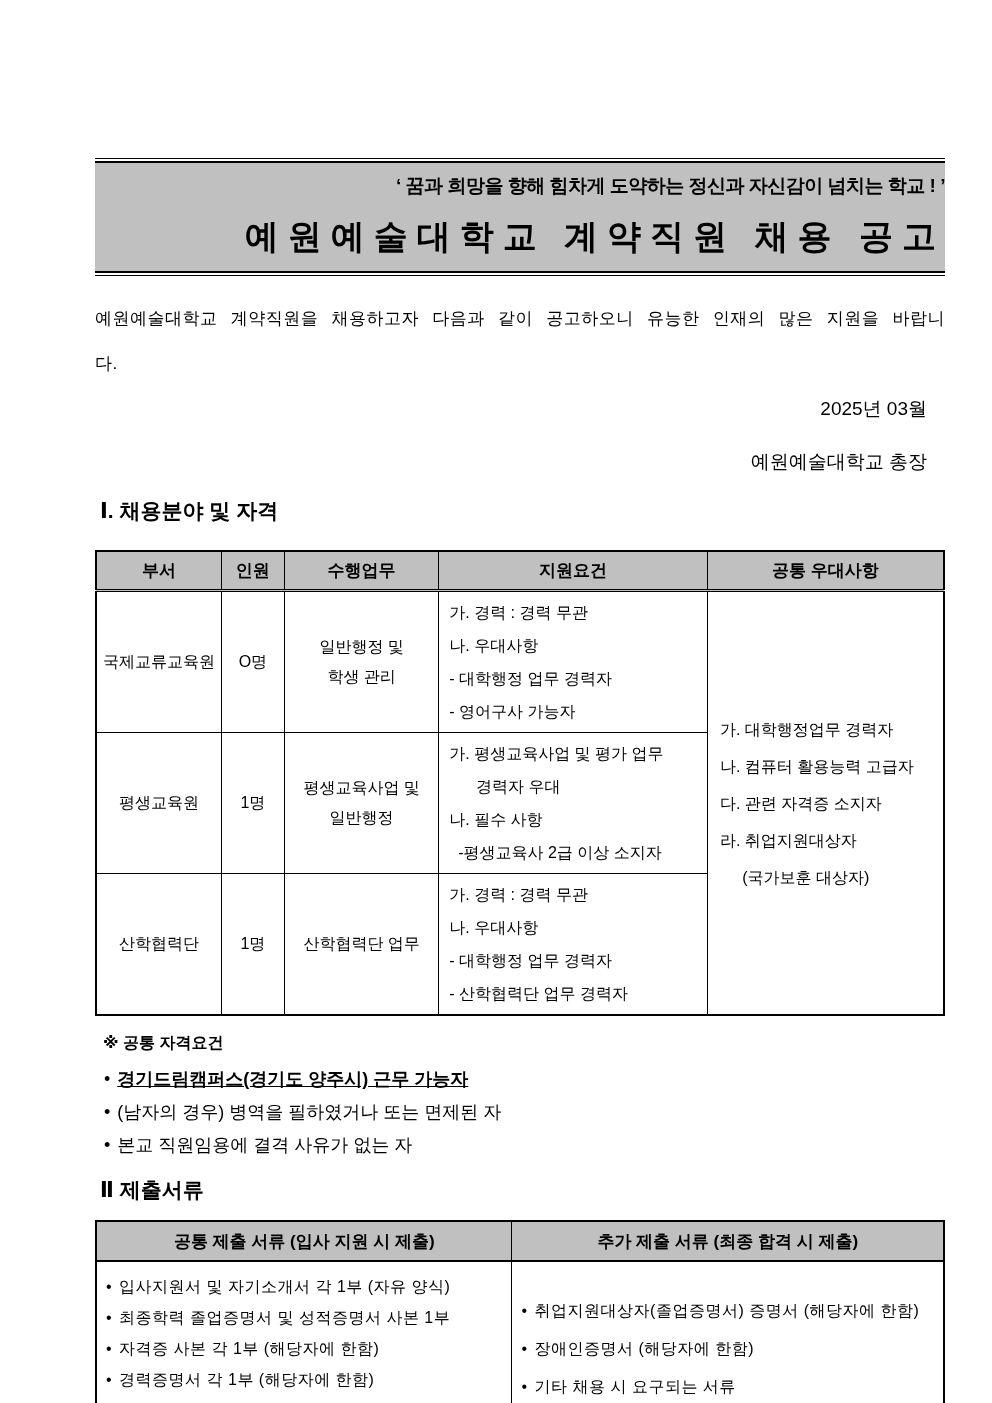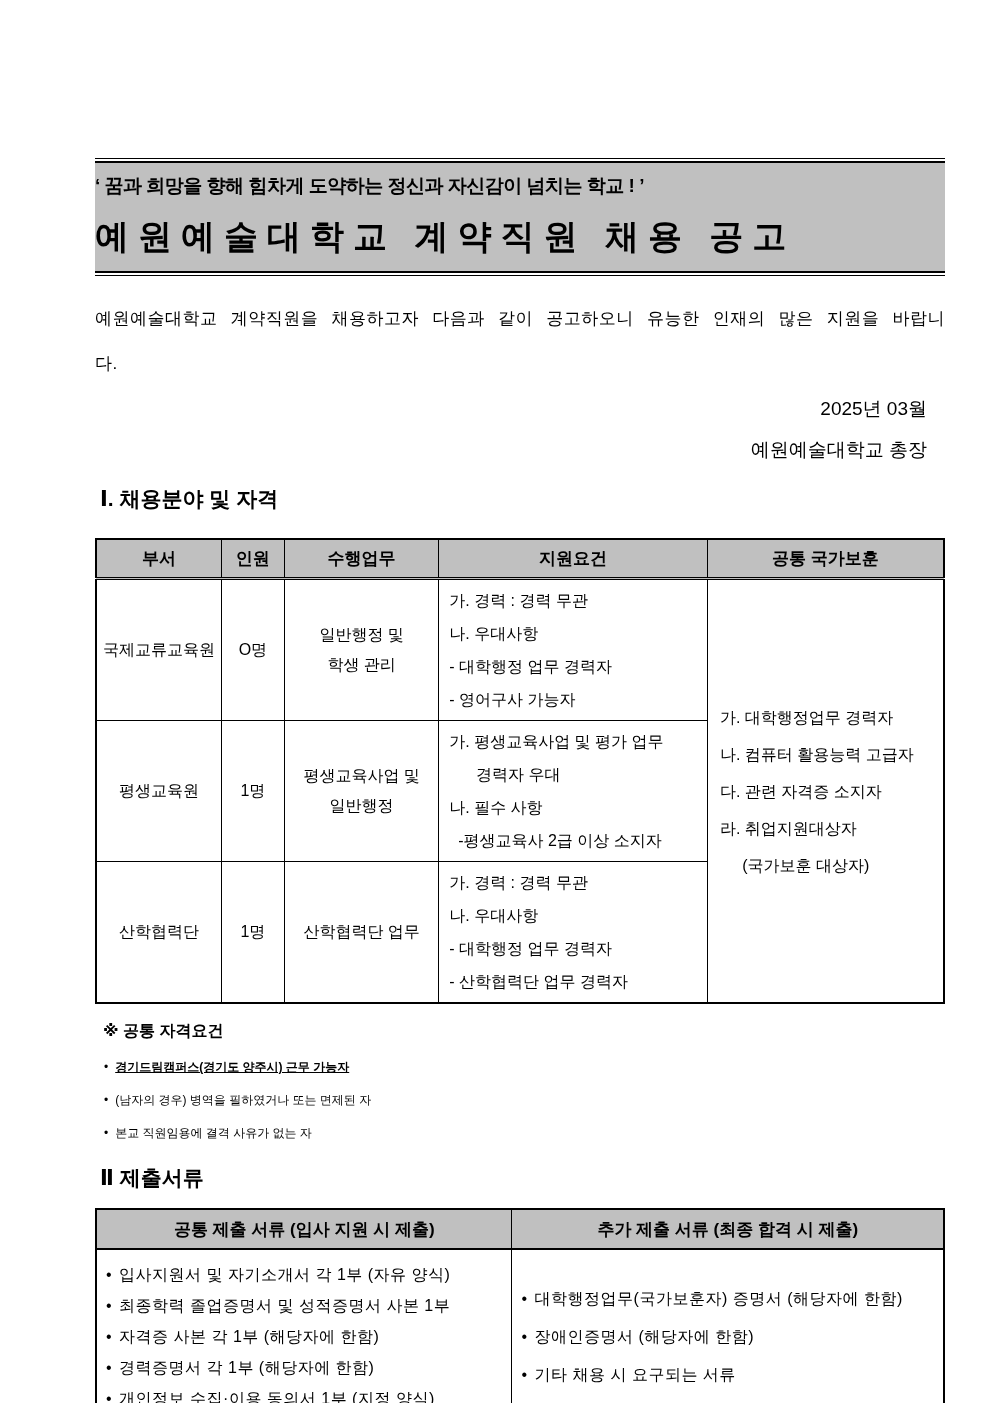--- a/index.html
+++ b/index.html
@@ -22,21 +22,21 @@
   
   .banner-wrap {
     border-top: 1px solid #000;
     border-bottom: 1px solid #000;
     padding: 2px 0;
   }
   .banner {
     background: #c0c0c0;
     border-top: 2px solid #000;
     border-bottom: 2px solid #000;
-    text-align: left;
+    text-align: right;
     padding: 9px 0 12px;
   }
   .banner-subtitle {
     font-weight: bold;
     font-size: 19px;
     line-height: 27px;
     letter-spacing: -0.5px;
   }
   .banner-title {
     font-weight: bold;
@@ -56,21 +56,21 @@
     word-spacing: 6px;
     text-align: justify;
   }
   .date-line, .signer-line {
     text-align: right;
     font-size: 19px;
     line-height: 30px;
     padding-right: 18px;
   }
   .date-line   { margin-top: 8px; }
-  .signer-line { margin-top: 11px; }
+  .signer-line { margin-top: 23px; }
 
   
   .section-heading {
     font-size: 21px;
     font-weight: bold;
     margin: 19px 0 0 5px;
     line-height: 30px;
   }
 
   
@@ -122,21 +122,21 @@
     font-size: 16px;
     margin: 15px 0 0 8px;
     line-height: 24px;
   }
   ul.notes {
     list-style: none;
     margin: 13px 0 0;
     padding: 0 0 0 9px;
   }
   ul.notes li {
-    font-size: 12px;
+    font-size: 18px;
     line-height: 22px;
     margin-bottom: 11px;
   }
   ul.notes li::before {
     content: "\2022";
     margin-right: 7px;
   }
   ul.notes li.emph span {
     font-weight: bold;
     text-decoration: underline;
@@ -188,21 +188,21 @@
         <col style="width:154px">
         <col style="width:268px">
         <col style="width:236px">
     </colgroup>
     <thead>
       <tr>
         <th>부서</th>
         <th>인원</th>
         <th>수행업무</th>
         <th>지원요건</th>
-        <th>공통 국가보훈</th>
+        <th>공통 우대사항</th>
       </tr>
     </thead>
     <tbody>
       <tr class="row-1">
         <td class="cell-center">국제교류교육원</td>
         <td class="cell-center">O명</td>
         <td class="cell-center">일반행정 및
 학생 관리</td>
         <td class="cell-list">가. 경력 : 경력 무관
 나. 우대사항
@@ -262,21 +262,21 @@
           <ul>
             <li><span>입사지원서 및 자기소개서 각 1부 (자유 양식)</span></li>
             <li><span>최종학력 졸업증명서 및 성적증명서 사본 1부</span></li>
             <li><span>자격증 사본 각 1부 (해당자에 한함)</span></li>
             <li><span>경력증명서 각 1부 (해당자에 한함)</span></li>
             <li><span>개인정보 수집·이용 동의서 1부 (지정 양식)</span></li>
           </ul>
         </td>
         <td class="additional-docs">
           <ul>
-            <li><span>대학행정업무(국가보훈자) 증명서 (해당자에 한함)</span></li>
+            <li><span>취업지원대상자(졸업증명서) 증명서 (해당자에 한함)</span></li>
             <li><span>장애인증명서 (해당자에 한함)</span></li>
             <li><span>기타 채용 시 요구되는 서류</span></li>
           </ul>
         </td>
       </tr>
     </tbody>
   </table>
 
 </div>
 

